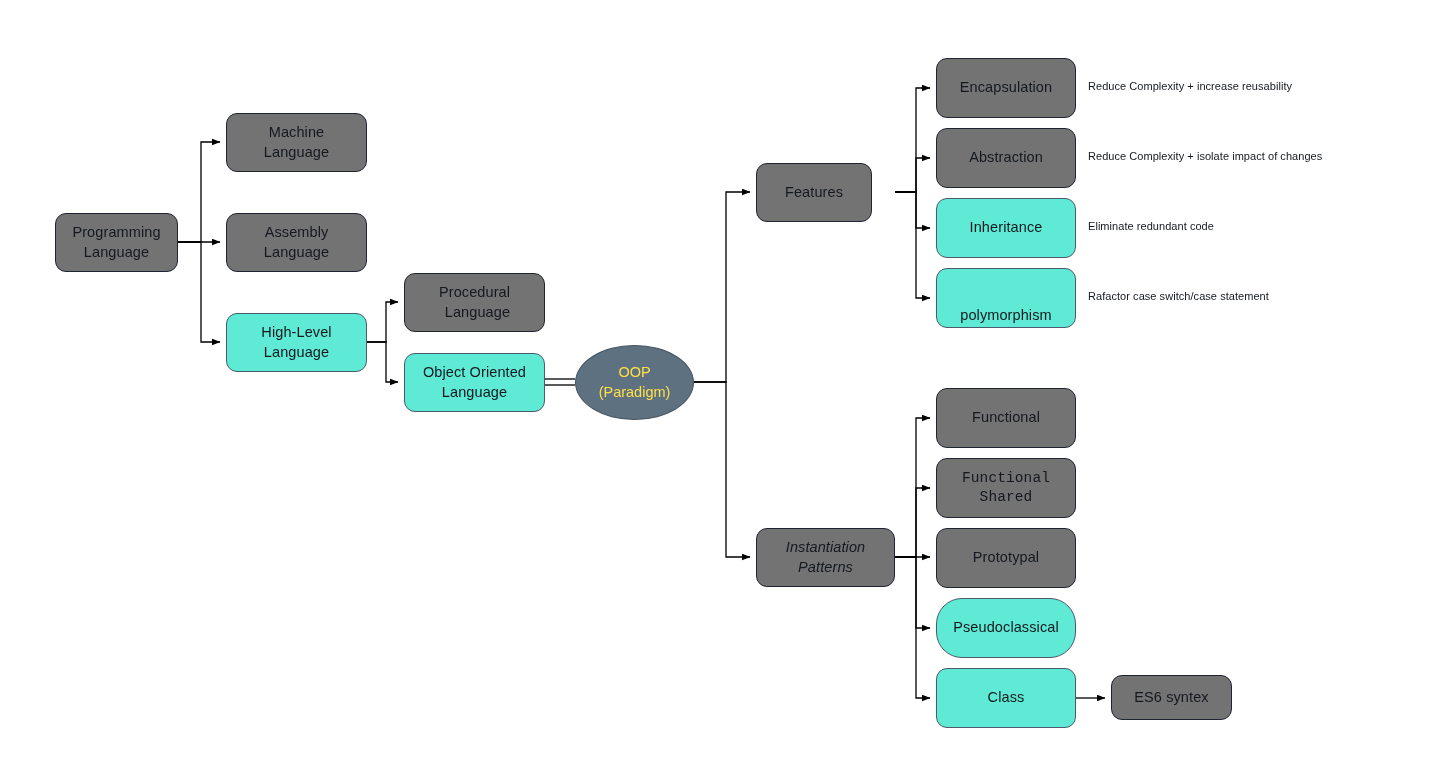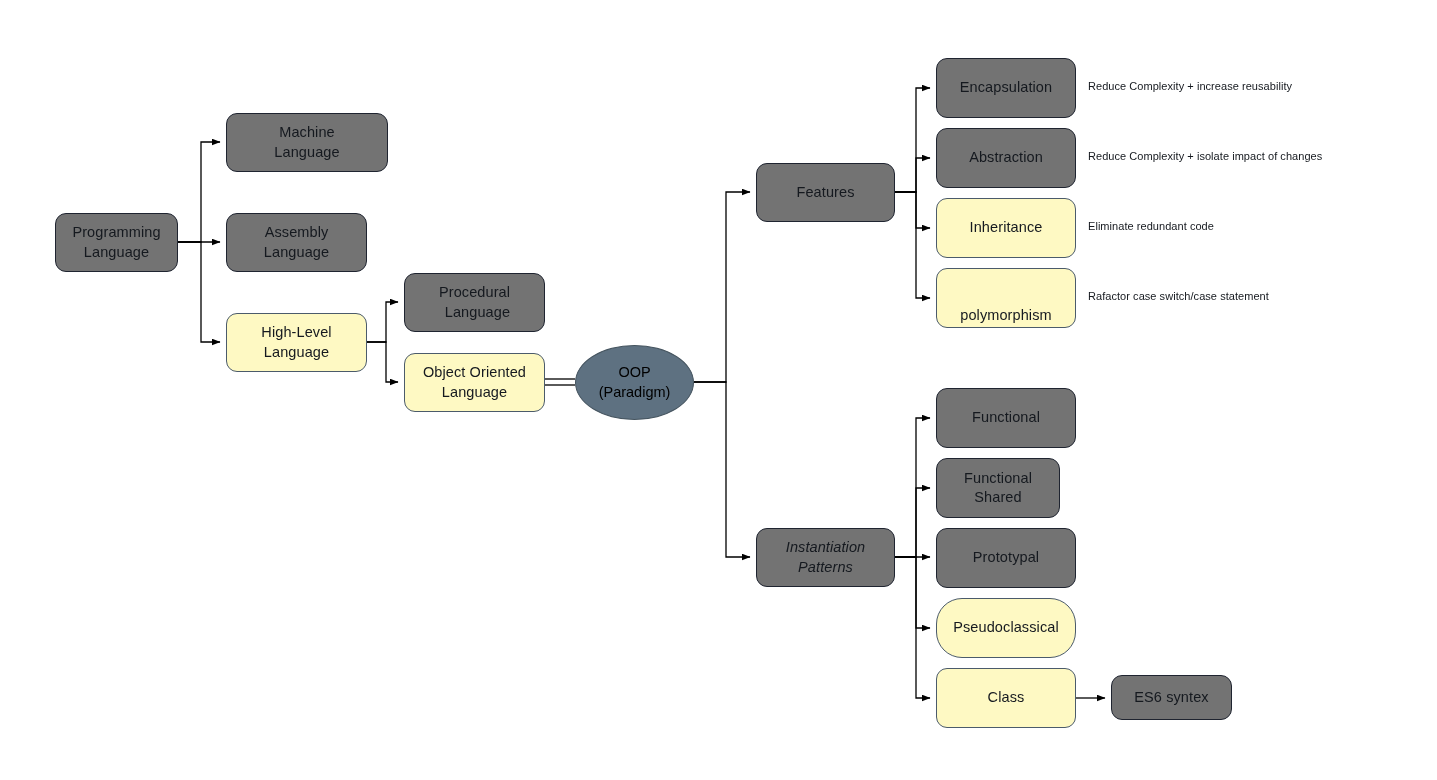--- a/index.html
+++ b/index.html
@@ -38,38 +38,38 @@
     border: 1px solid #1f2430;
     border-radius: 11px;
     background: #737373;
     color: #15191f;
     font-size: 14.5px;
     line-height: 1.32;
     letter-spacing: 0.1px;
     padding: 2px 6px;
   }
   .node.filled {
-    background: #fef9c3;
+    background: #5eead4;
     border-color: #4b5b6b;
   }
   .node-label {
     display: block;
     white-space: pre-line;
   }
   .ellipse-node {
     position: absolute;
     box-sizing: border-box;
     display: flex;
     align-items: center;
     justify-content: center;
     text-align: center;
     border-radius: 50%;
     background: #5e7181;
     border: 1px solid #45545f;
-    color: #000000;
+    color: #fde047;
     font-size: 14.5px;
     line-height: 1.32;
   }
   .annotation {
     position: absolute;
     color: #15191f;
     font-size: 11px;
     line-height: 1.25;
     white-space: nowrap;
     letter-spacing: 0.05px;
@@ -105,21 +105,21 @@
         <path d="M895,557 L916,557 L916,628 L930,628" fill="none" stroke="#000000" stroke-width="1.3" marker-end="url(#arrowhead)"></path>
         <path d="M895,557 L916,557 L916,698 L930,698" fill="none" stroke="#000000" stroke-width="1.3" marker-end="url(#arrowhead)"></path>
         <path d="M1076,698 L1105,698" fill="none" stroke="#000000" stroke-width="1.3" marker-end="url(#arrowhead)"></path>
       </g>
   </svg>
   <div id="nodes-group">
       <div class="node" style="left: 55px; top: 213px; width: 123px; height: 59px;">
         <span class="node-label">Programming
 Language</span>
       </div>
-      <div class="node" style="left: 226px; top: 113px; width: 162px; height: 59px;">
+      <div class="node" style="left: 226px; top: 113px; width: 141px; height: 59px;">
         <span class="node-label">Machine
 Language</span>
       </div>
       <div class="node" style="left: 226px; top: 213px; width: 141px; height: 59px;">
         <span class="node-label">Assembly
 Language</span>
       </div>
       <div class="node filled" style="left: 226px; top: 313px; width: 141px; height: 59px;">
         <span class="node-label">High-Level
 Language</span>
@@ -129,21 +129,21 @@
 Language</span>
       </div>
       <div class="node filled" style="left: 404px; top: 353px; width: 141px; height: 59px;">
         <span class="node-label">Object Oriented
 Language</span>
       </div>
       <div class="ellipse-node" style="left: 575px; top: 345px; width: 119px; height: 75px;">
         <span class="node-label">OOP
 (Paradigm)</span>
       </div>
-      <div class="node" style="left: 756px; top: 163px; width: 139px; height: 59px;">
+      <div class="node" style="left: 756px; top: 163px; width: 116px; height: 59px;">
         <span class="node-label">Features</span>
       </div>
       <div class="node" style="left: 756px; top: 528px; width: 139px; height: 59px; font-style: italic;">
         <span class="node-label">Instantiation
 Patterns</span>
       </div>
       <div class="node" style="left: 936px; top: 58px; width: 140px; height: 60px;">
         <span class="node-label">Encapsulation</span>
       </div>
       <div class="node" style="left: 936px; top: 128px; width: 140px; height: 60px;">
@@ -151,21 +151,21 @@
       </div>
       <div class="node filled" style="left: 936px; top: 198px; width: 140px; height: 60px;">
         <span class="node-label">Inheritance</span>
       </div>
       <div class="node filled" style="left: 936px; top: 268px; width: 140px; height: 60px; align-items: flex-end;">
         <span class="node-label">polymorphism</span>
       </div>
       <div class="node" style="left: 936px; top: 388px; width: 140px; height: 60px;">
         <span class="node-label">Functional</span>
       </div>
-      <div class="node" style="left: 936px; top: 458px; width: 124px; height: 60px;">
+      <div class="node" style="left: 936px; top: 458px; width: 140px; height: 60px; font-family: Liberation Mono, monospace;">
         <span class="node-label">Functional Shared</span>
       </div>
       <div class="node" style="left: 936px; top: 528px; width: 140px; height: 60px;">
         <span class="node-label">Prototypal</span>
       </div>
       <div class="node filled" style="left: 936px; top: 598px; width: 140px; height: 60px; border-radius: 26px;">
         <span class="node-label">Pseudoclassical</span>
       </div>
       <div class="node filled" style="left: 936px; top: 668px; width: 140px; height: 60px;">
         <span class="node-label">Class</span>

